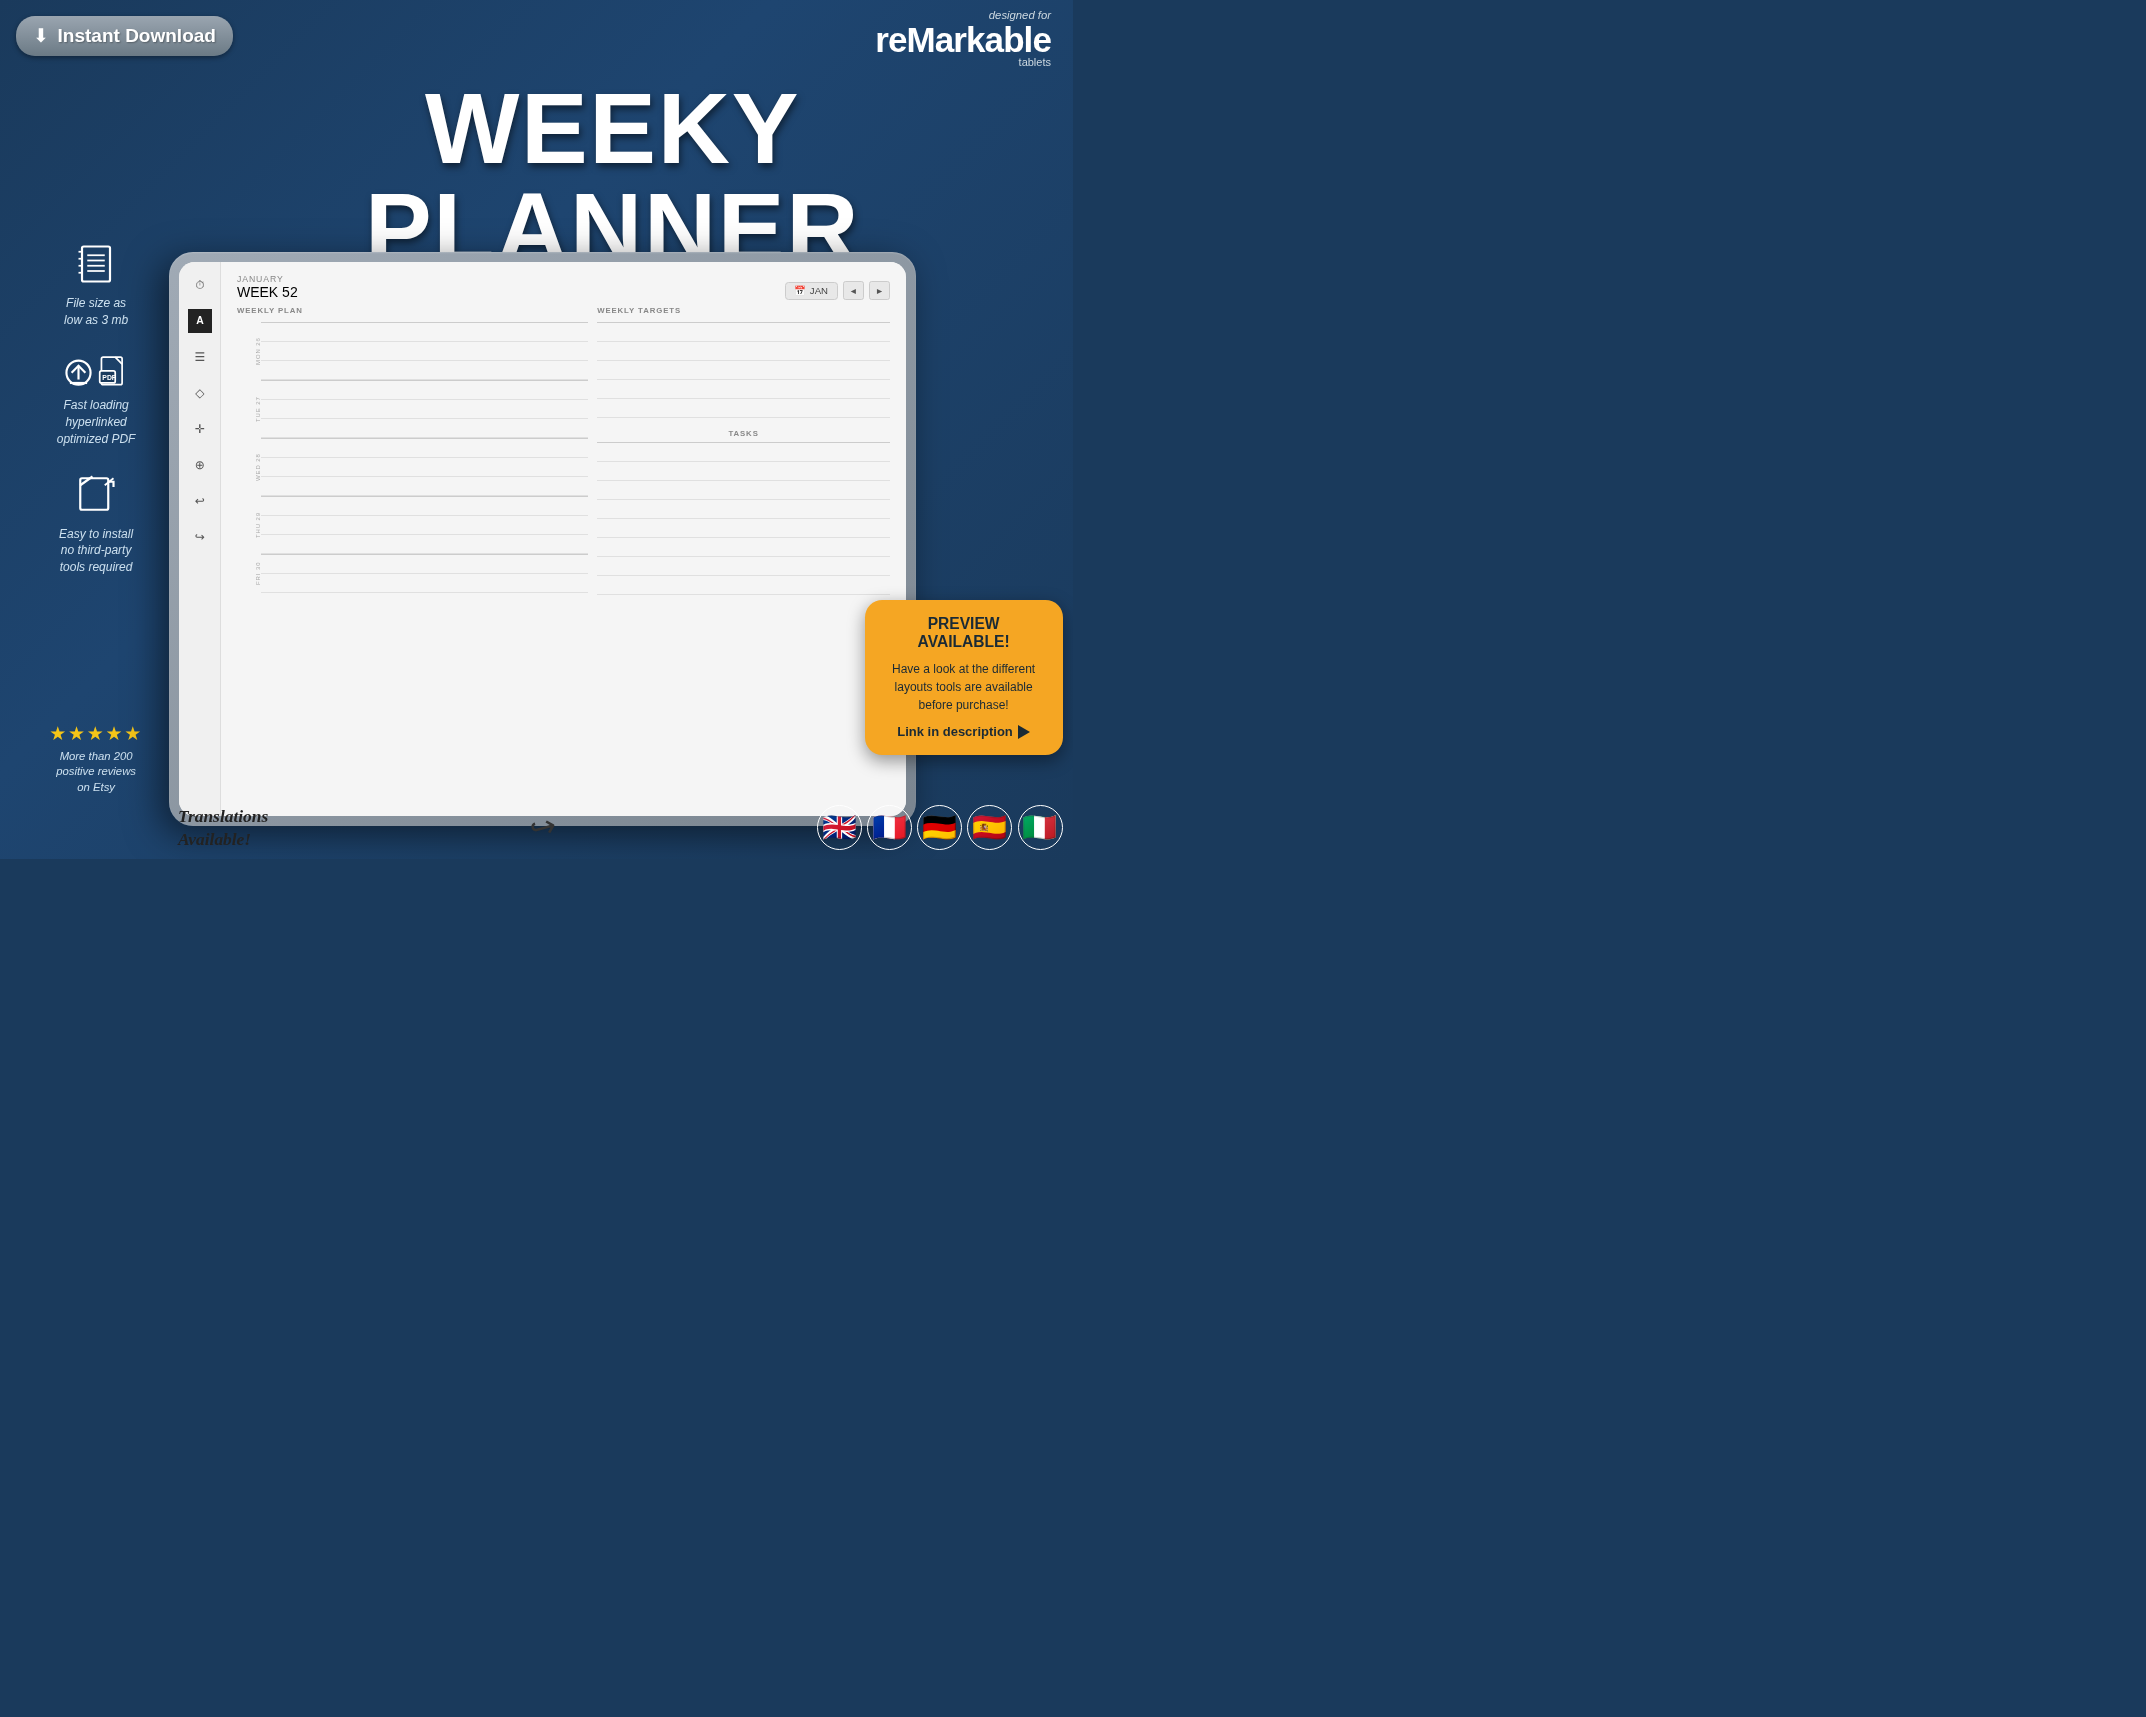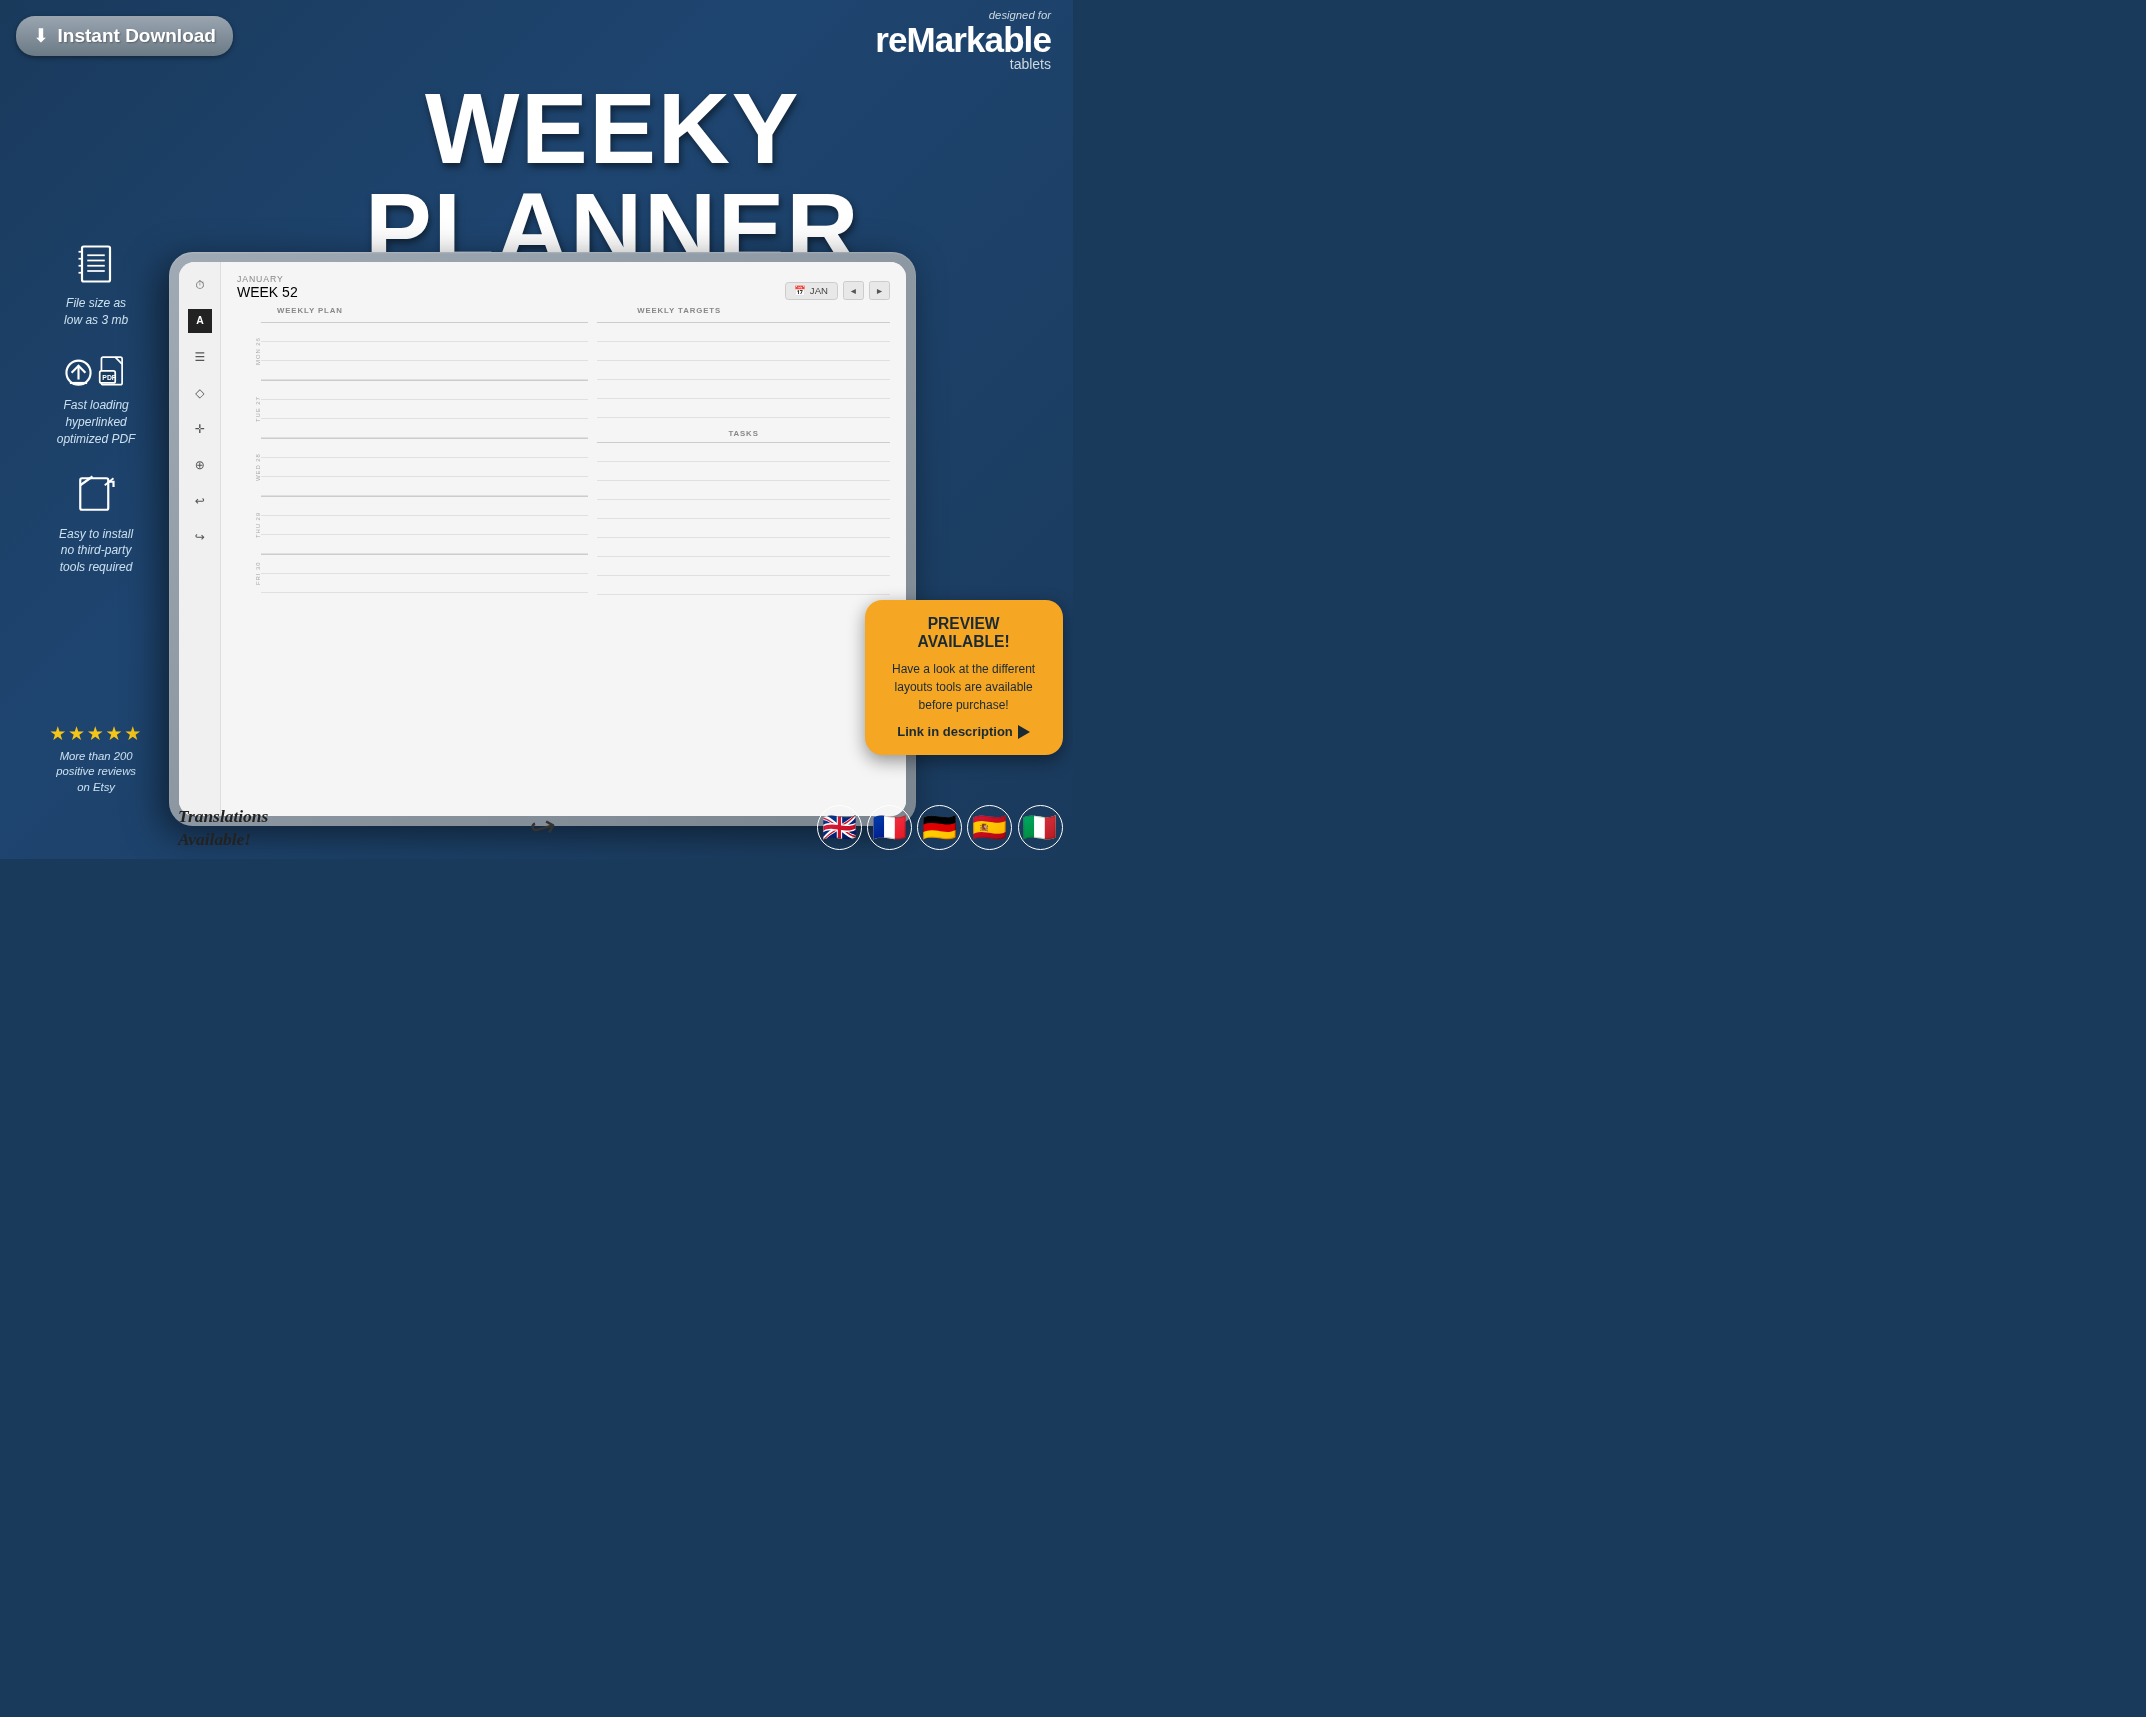--- a/index.html
+++ b/index.html
@@ -68,21 +68,21 @@
       letter-spacing: -0.9px;
       line-height: 1;
     }
 
     .remarkable-name span {
       font-weight: 700;
     }
 
     .tablets-text {
       color: #ccd8e0;
-      font-size: 14px;
+      font-size: 11px;
       text-align: right;
       margin-top: -1.7px;
     }
 
     
     .title-area {
       position: absolute;
       top: 78px;
       left: 174px;
       right: 22px;
@@ -300,21 +300,20 @@
       flex: 1;
     }
 
     .column-header {
       font-size: 7.8px;
       font-weight: 700;
       color: #888;
       letter-spacing: 0.9px;
       margin-bottom: 7px;
       text-transform: uppercase;
-      margin-left: 40px;
     }
 
     .day-row {
       display: flex;
       align-items: stretch;
       margin-bottom: 0;
     }
 
     .day-label {
       width: 24px;

